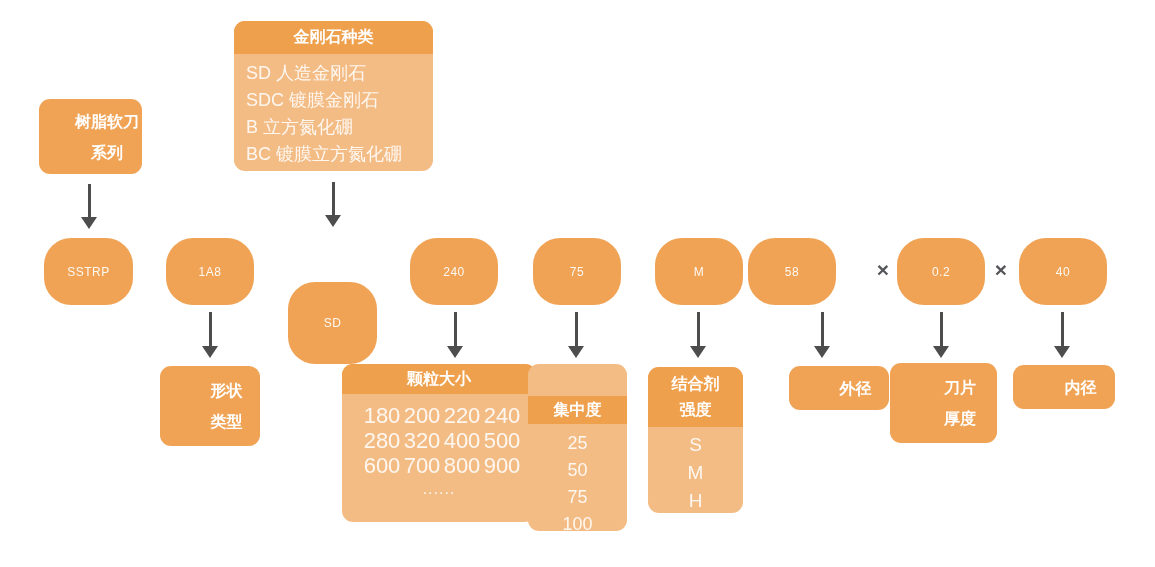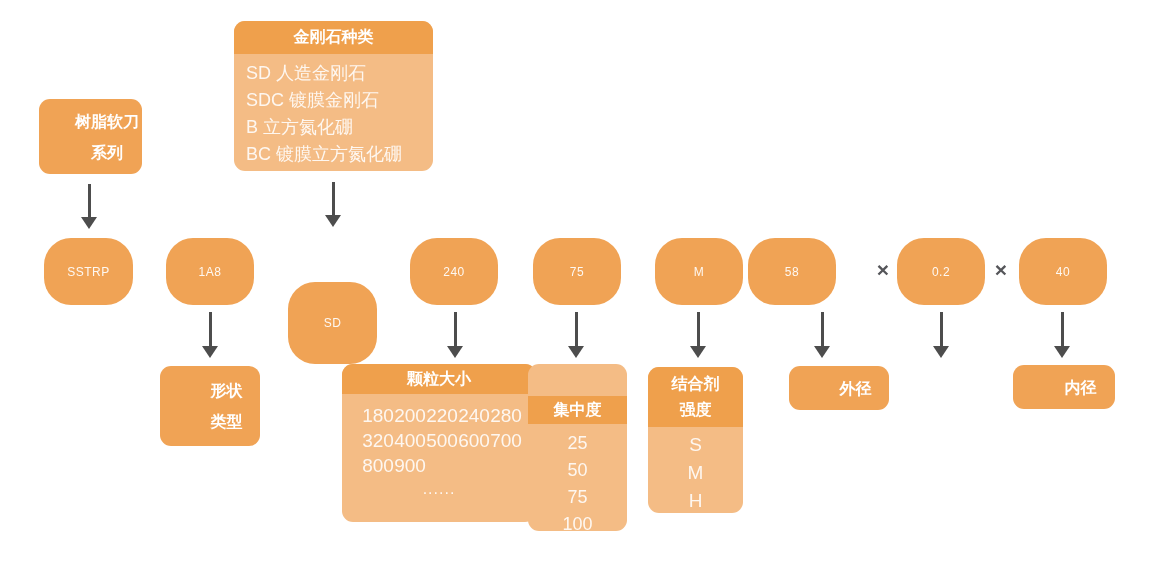--- a/index.html
+++ b/index.html
@@ -53,23 +53,23 @@
     justify-content: center;
     flex: 0 0 auto;
   }
   .listbox .bd {
     flex: 1 1 auto;
     color: rgba(255,255,255,0.88);
   }
   .diamond-items { padding: 6px 12px 0 12px; text-align: left; font-size: 18px; line-height: 27px; }
   .grain-grid {
     display: grid;
-    grid-template-columns: repeat(5, 1fr);
+    grid-template-columns: repeat(4, 1fr);
     padding: 9px 14px 0 20px;
-    font-size: 19px;
+    font-size: 22px;
     line-height: 25px;
     text-align: center;
   }
   .grain-more { text-align: center; font-size: 16px; line-height: 22px; letter-spacing: 1px; }
   .stack { display: flex; flex-direction: column; align-items: center; text-align: center; }
   .conc-vals { padding-top: 6px; font-size: 18px; line-height: 27px; }
   .bond-vals { padding-top: 4px; font-size: 19px; line-height: 28px; }
   .arrow {
     position: absolute;
     width: 16px;
@@ -227,18 +227,22 @@
       <span>S</span>
       <span>M</span>
       <span>H</span>
     </div>
   </div>
 
   <div class="box label-bold" style="left:789px; top:366px; width:100px; height:44px;">
     <span>外径</span>
   </div>
 
+  <div class="box label-bold" style="left:890px; top:363px; width:107px; height:80px;">
+    <span>刀片</span>
+    <span>厚度</span>
+  </div>
 
   <div class="box label-bold" style="left:1013px; top:365px; width:102px; height:44px;">
     <span>内径</span>
   </div>
 
 </div>
 
 </body></html>

